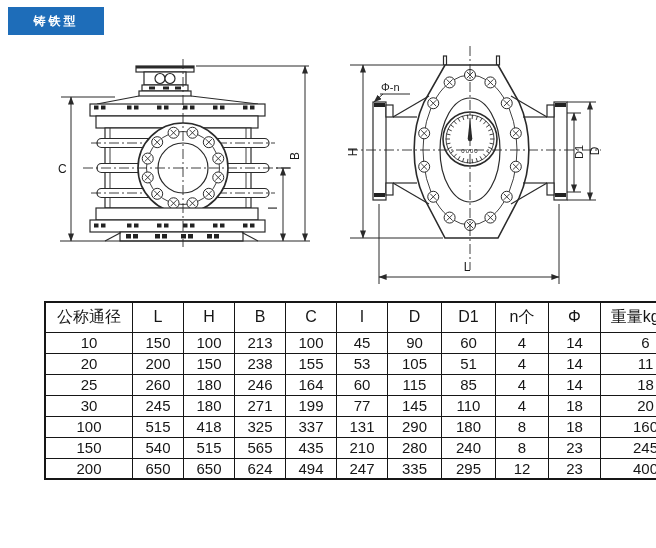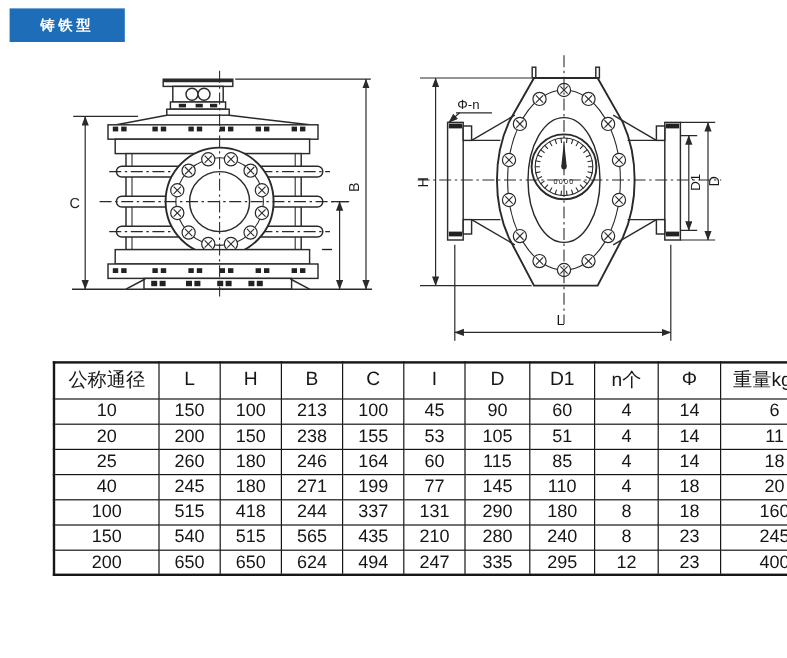--- a/index.html
+++ b/index.html
@@ -390,37 +390,37 @@
           <td>246</td>
           <td>164</td>
           <td>60</td>
           <td>115</td>
           <td>85</td>
           <td>4</td>
           <td>14</td>
           <td>18</td>
         </tr>
         <tr>
-          <td>40</td>
+          <td>30</td>
           <td>245</td>
           <td>180</td>
           <td>271</td>
           <td>199</td>
           <td>77</td>
           <td>145</td>
           <td>110</td>
           <td>4</td>
           <td>18</td>
           <td>20</td>
         </tr>
         <tr>
           <td>100</td>
           <td>515</td>
           <td>418</td>
-          <td>244</td>
+          <td>325</td>
           <td>337</td>
           <td>131</td>
           <td>290</td>
           <td>180</td>
           <td>8</td>
           <td>18</td>
           <td>160</td>
         </tr>
         <tr>
           <td>150</td>

